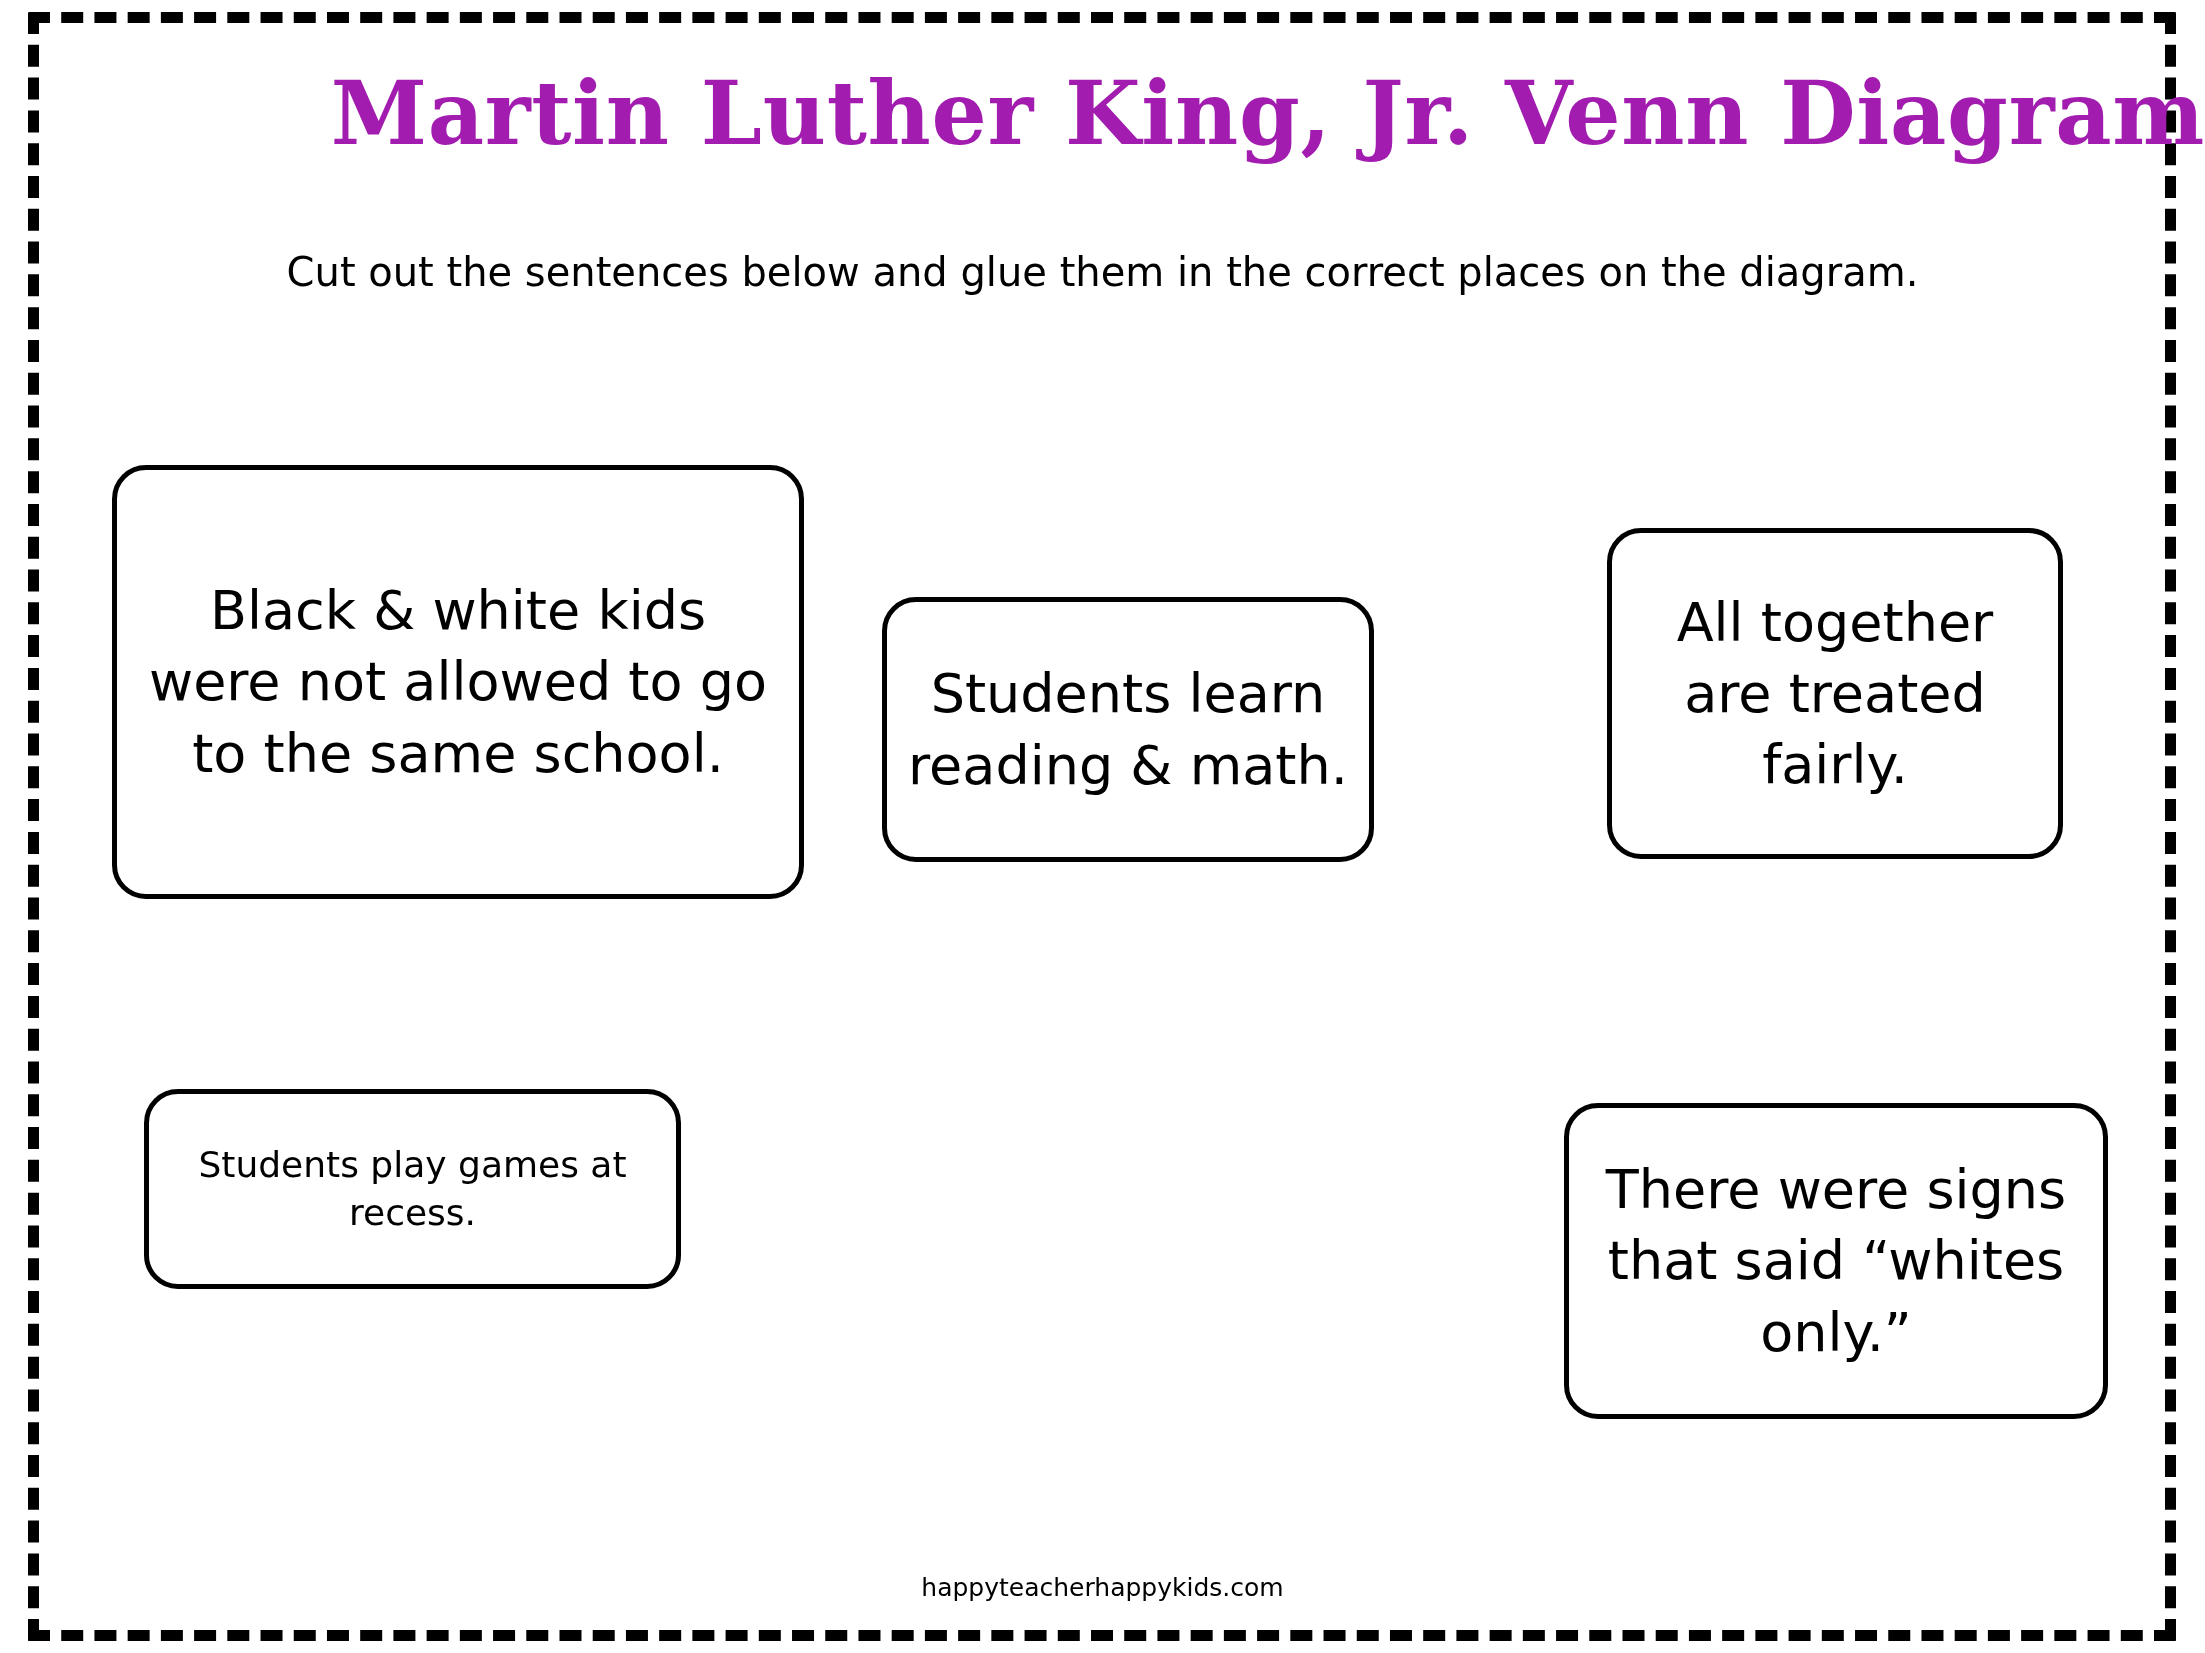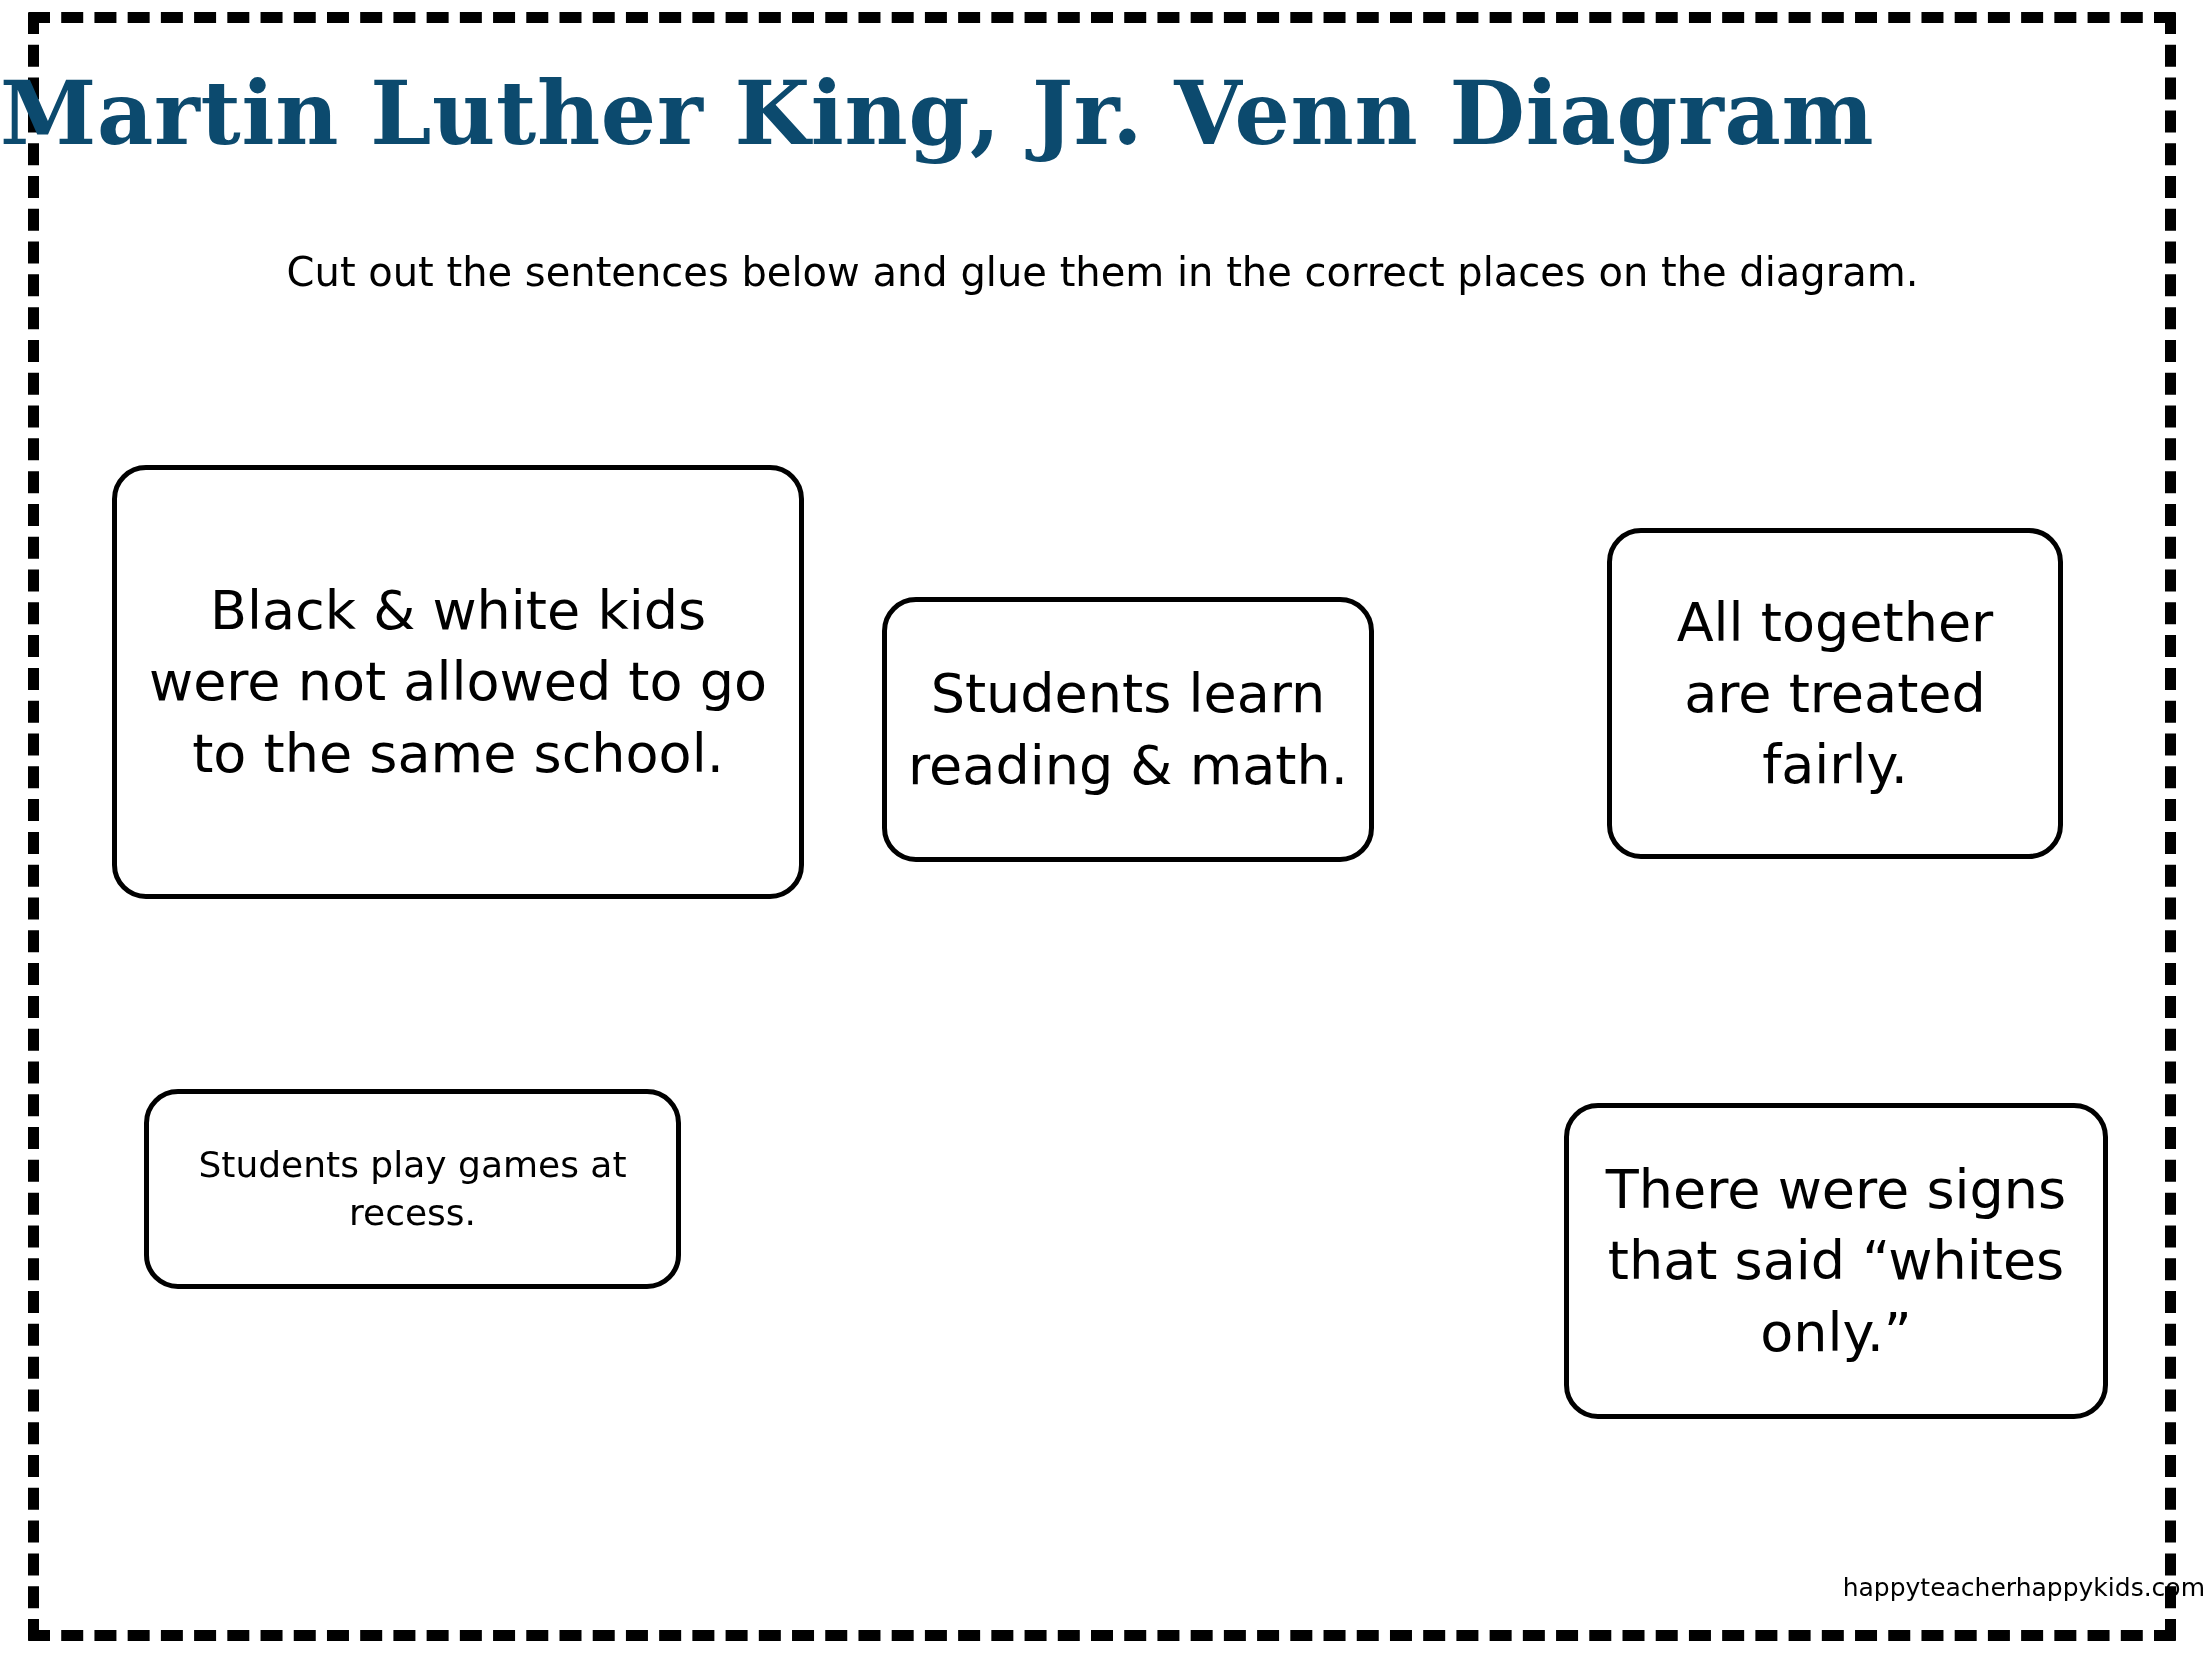--- a/index.html
+++ b/index.html
@@ -32,26 +32,26 @@
     box-sizing: border-box;
     border: 11.8px dashed #000000;
     border-radius: 1.5px;
   }
 
   .title {
     position: absolute;
     left: 0;
     top: 62px;
     width: 2205px;
-    text-align: left;
+    text-align: right;
     font-family: "DejaVu Serif", serif;
     font-weight: bold;
     font-size: 87px;
     letter-spacing: 0.7px;
-    color: #0c4a6e;
+    color: #a21caf;
     white-space: nowrap;
   }
 
   .subtitle {
     position: absolute;
     left: 0;
     top: 249px;
     width: 2205px;
     text-align: center;
     font-family: "DejaVu Sans", sans-serif;
@@ -82,21 +82,21 @@
   .card-3 { left: 1607px; top: 528px;  width: 456px;  height: 331px; font-size: 54px; }
   .card-4 { left: 144px;  top: 1089px; width: 537px;  height: 200px; font-size: 36px; }
   .card-5 { left: 845px; top: 1001px; width: 588px;  height: 470px; font-size: 54px; }
   .card-6 { left: 1564px; top: 1103px; width: 544px;  height: 316px; font-size: 54px; }
 
   .footer {
     position: absolute;
     left: 0;
     top: 1573px;
     width: 2205px;
-    text-align: right;
+    text-align: center;
     font-family: "DejaVu Sans", sans-serif;
     font-size: 25px;
     color: #000000;
   }
 </style>
 </head>
 <body>
 
 <div class="page">
 

